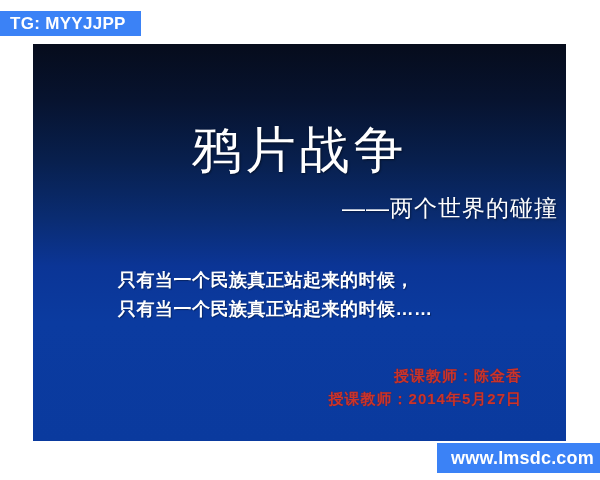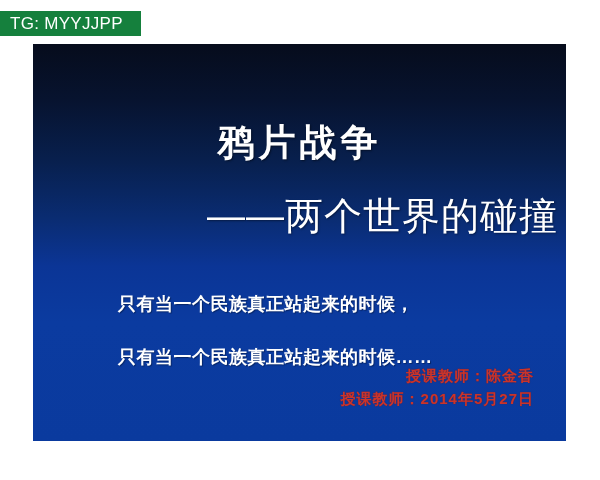--- a/index.html
+++ b/index.html
@@ -43,83 +43,83 @@
   }
 
   
   .slide-title {
     position: absolute;
     left: 0;
     top: 80px;
     width: 533px;
     text-align: center;
     color: #ffffff;
-    font-size: 37px;
-    font-weight: bold;
+    font-size: 50px;
+    font-weight: normal;
     letter-spacing: 4px;
     line-height: 1.05;
     white-space: nowrap;
     text-shadow: 1px 1px 2px rgba(0,0,0,0.45);
   }
 
   
   .slide-subtitle {
     position: absolute;
     left: 0;
     top: 152px;
     width: 533px;
     padding-right: 8px;
     box-sizing: border-box;
     text-align: right;
     color: #ffffff;
-    font-size: 38px;
+    font-size: 23px;
     font-weight: normal;
     letter-spacing: 1px;
     line-height: 1.1;
     white-space: nowrap;
     text-shadow: 1px 1px 2px rgba(0,0,0,0.4);
   }
 
   
   .slide-body {
     position: absolute;
     left: 85px;
     top: 222px;
     color: #ffffff;
     font-size: 18px;
     font-weight: bold;
     line-height: 1.6;
     letter-spacing: 0.5px;
     white-space: nowrap;
     text-shadow: 1px 1px 1px rgba(0,0,0,0.35);
   }
-  .slide-body .body-line { display: block; margin-top: 24px; }
+  .slide-body .body-line { display: block; }
 
   
   .slide-credits {
     position: absolute;
-    right: 32px;
+    right: 44px;
     top: 320px;
     text-align: right;
     color: #c8342c;
     font-size: 15px;
     font-weight: bold;
     line-height: 1.55;
     letter-spacing: 1px;
     white-space: nowrap;
     text-shadow: 0 0 1px rgba(120,20,20,0.8);
   }
   .slide-credits .credit-line { display: block; }
 
   
   .watermark {
     position: absolute;
-    background: #15803d;
+    background: #3b82f6;
     color: #ffffff;
-    font-weight: normal;
+    font-weight: bold;
     display: flex;
     align-items: center;
     box-sizing: border-box;
   }
   #watermark-top {
     left: 0;
     top: 11px;
     width: 141px;
     height: 25px;
     padding-left: 10px;
@@ -154,14 +154,15 @@
 
     <div class="slide-credits">
       <span class="credit-line">授课教师：陈金香</span>
       <span class="credit-line">授课教师：2014年5月27日</span>
     </div>
 
   </div>
 
   <div class="watermark" id="watermark-top">TG: MYYJJPP</div>
 
+  <div class="watermark" id="watermark-bottom">www.lmsdc.com</div>
 
 </div>
 
 </body></html>

